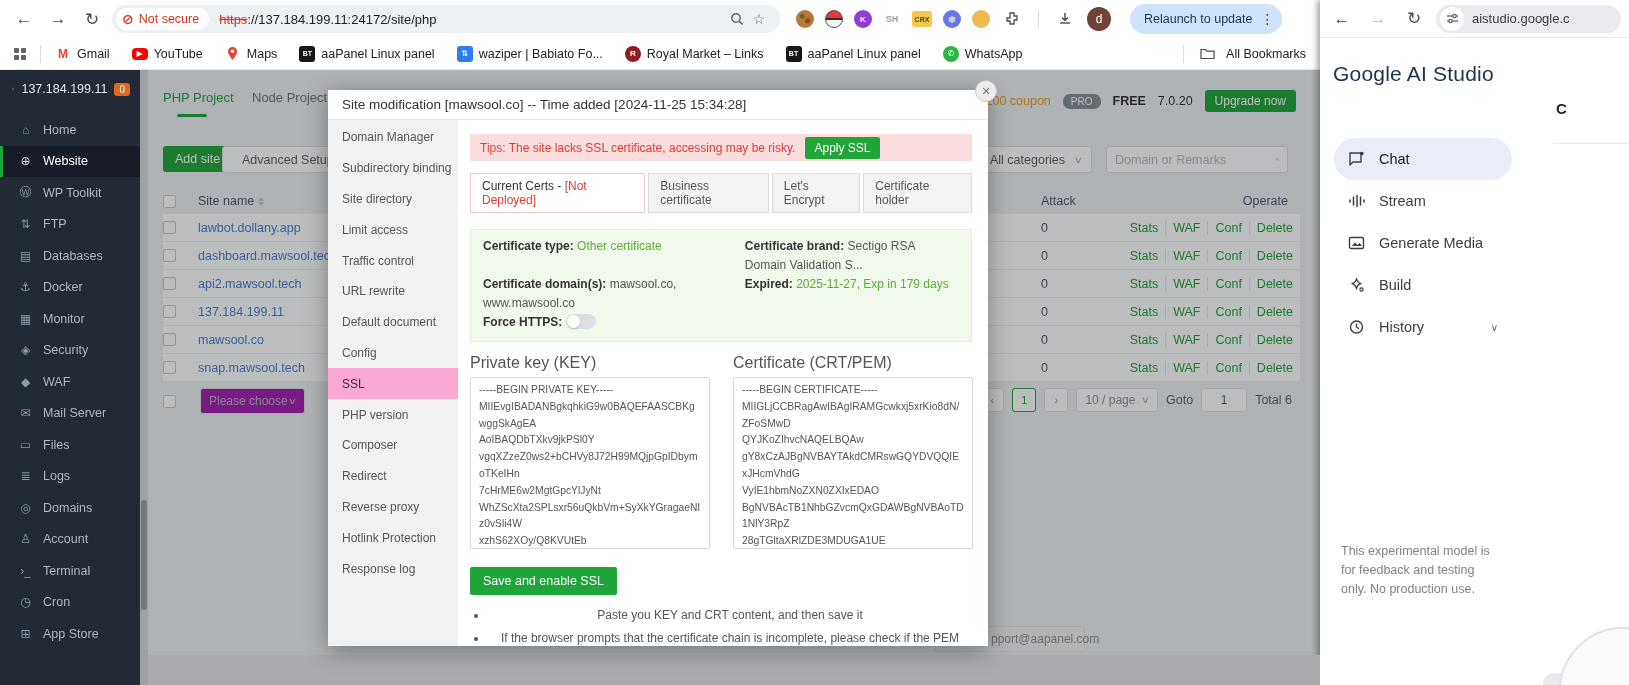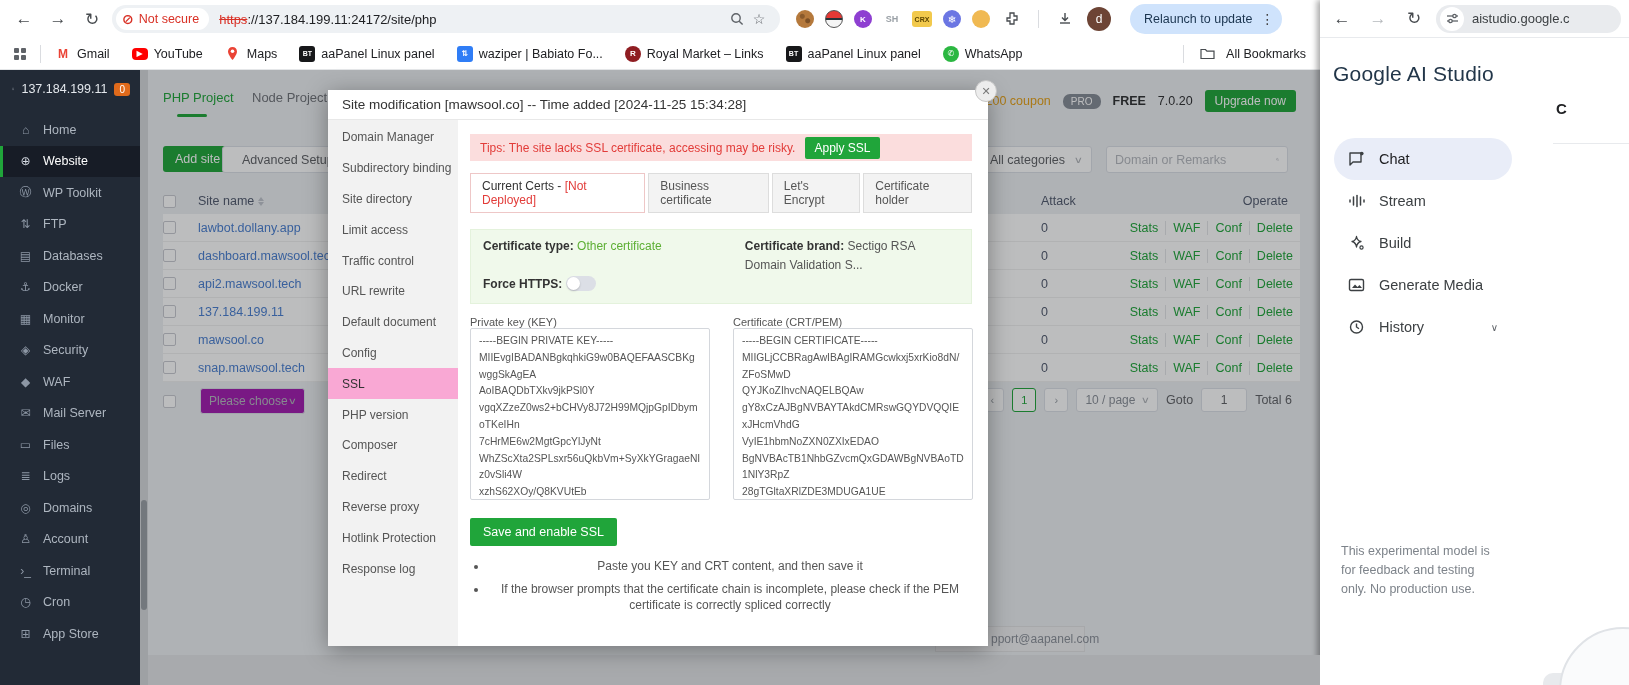--- a/index.html
+++ b/index.html
@@ -161,21 +161,21 @@
   .icol2 { width:45%; font-size:12px; color:#333; }
   .ilab { font-weight:bold; color:#333; }
   .green { color:#5daf34; }
   .plain { color:#555; }
   .toggle { display:inline-block; width:30px; height:15px; background:#dcdfe6; border-radius:8px;
     position:relative; vertical-align:-3px; margin-left:4px;}
   .toggle i { position:absolute; left:1px; top:1px; width:13px; height:13px; background:#fff; border-radius:50%;
     box-shadow:0 1px 2px rgba(0,0,0,.2);}
   .keys { display:flex; gap:23px; margin-top:12px; }
   .keycol { width:240px; }
-  .keylab { font-size:11px; color:#555; }
+  .keylab { font-size:16px; color:#555; margin-bottom:5px; }
   .keyta { width:240px; height:172px; border:1px solid #d4d7dc; border-radius:2px; resize:none;
     font-family:"Liberation Sans","DejaVu Sans",sans-serif; font-size:10.3px; line-height:16.8px;
     color:#555; padding:4px 8px; outline:0; overflow:hidden; white-space:pre-wrap; word-break:break-all; }
   .savebtn { margin-top:14px; display:inline-block; background:#20a53a; color:#fff; font-size:12.5px;
     padding:7px 13px; border-radius:2px; }
   .notes { margin-top:12px; padding-left:18px; }
   .notes li { font-size:12px; color:#555; margin-bottom:7px; line-height:16px; list-style:disc;text-align:center; }
 
   
   #win2 { position:absolute; left:1320px; top:0; width:309px; height:685px; background:#fff;
@@ -564,20 +564,24 @@
           <span class="ctab">Business certificate</span>
           <span class="ctab">Let's Encrypt</span>
           <span class="ctab">Certificate holder</span>
         </div>
         <div class="infobox">
           <div class="irow">
             <span class="icol1"><span class="ilab">Certificate type:</span> <span class="green">Other certificate</span></span>
             <span class="icol2"><span class="ilab">Certificate brand:</span> <span class="plain">Sectigo RSA Domain Validation S...</span></span>
           </div>
           <div class="irow">
+            <span class="icol1"><span class="ilab">Certificate domain(s):</span> <span class="plain">mawsool.co, www.mawsool.co</span></span>
+            <span class="icol2"><span class="ilab">Expired:</span> <span class="green">2025-11-27, Exp in 179 days</span></span>
+          </div>
+          <div class="irow">
             <span class="icol1"><span class="ilab">Force HTTPS:</span><span class="toggle"><i></i></span></span>
           </div>
         </div>
         <div class="keys">
           <div class="keycol">
             <div class="keylab">Private key (KEY)</div>
             <textarea class="keyta" style="">-----BEGIN PRIVATE KEY-----
 MIIEvgIBADANBgkqhkiG9w0BAQEFAASCBKgwggSkAgEA
 AoIBAQDbTXkv9jkPSl0Y
 vgqXZzeZ0ws2+bCHVy8J72H99MQjpGpIDbymoTKeIHn
@@ -648,31 +652,31 @@
             <line x1="5.5" y1="4" x2="5.5" y2="12"></line>
             <line x1="9" y1="2.5" x2="9" y2="13.5"></line>
             <line x1="12.5" y1="4" x2="12.5" y2="12"></line>
             <line x1="16" y1="7" x2="16" y2="9"></line>
           </g>
         </svg>
       <span>Stream</span>
     </div>
     <div class="aiitem">
       <svg width="17" height="16" viewBox="0 0 17 16">
+          <rect x="1.5" y="2.5" width="14" height="11" rx="1.5" fill="none" stroke="#3c4043" stroke-width="1.4"></rect>
+          <path d="M4 11l3-3.5 2.5 2.5 2-2L14 11z" fill="#3c4043"></path>
+        </svg>
+      <span>Generate Media</span>
+    </div>
+    <div class="aiitem">
+      <svg width="17" height="16" viewBox="0 0 17 16">
           <path d="M8.5 1.5c.5 3 1.5 4.5 4.5 5-3 .7-4 2.2-4.5 5.5-.5-3.3-1.5-4.8-4.5-5.5 3-.5 4-2 4.5-5z" fill="none" stroke="#3c4043" stroke-width="1.3" stroke-linejoin="round"></path>
           <circle cx="13.5" cy="12.5" r="1.6" fill="none" stroke="#3c4043" stroke-width="1.2"></circle>
         </svg>
       <span>Build</span>
-    </div>
-    <div class="aiitem">
-      <svg width="17" height="16" viewBox="0 0 17 16">
-          <rect x="1.5" y="2.5" width="14" height="11" rx="1.5" fill="none" stroke="#3c4043" stroke-width="1.4"></rect>
-          <path d="M4 11l3-3.5 2.5 2.5 2-2L14 11z" fill="#3c4043"></path>
-        </svg>
-      <span>Generate Media</span>
     </div>
     <div class="aiitem">
       <svg width="17" height="16" viewBox="0 0 17 16">
           <circle cx="8.5" cy="8" r="6" fill="none" stroke="#3c4043" stroke-width="1.4"></circle>
           <path d="M8.5 4.5V8l2.5 1.8" fill="none" stroke="#3c4043" stroke-width="1.4"></path>
         </svg>
       <span>History</span>
       <span class="aichev">∨</span>
     </div>
   </div>

